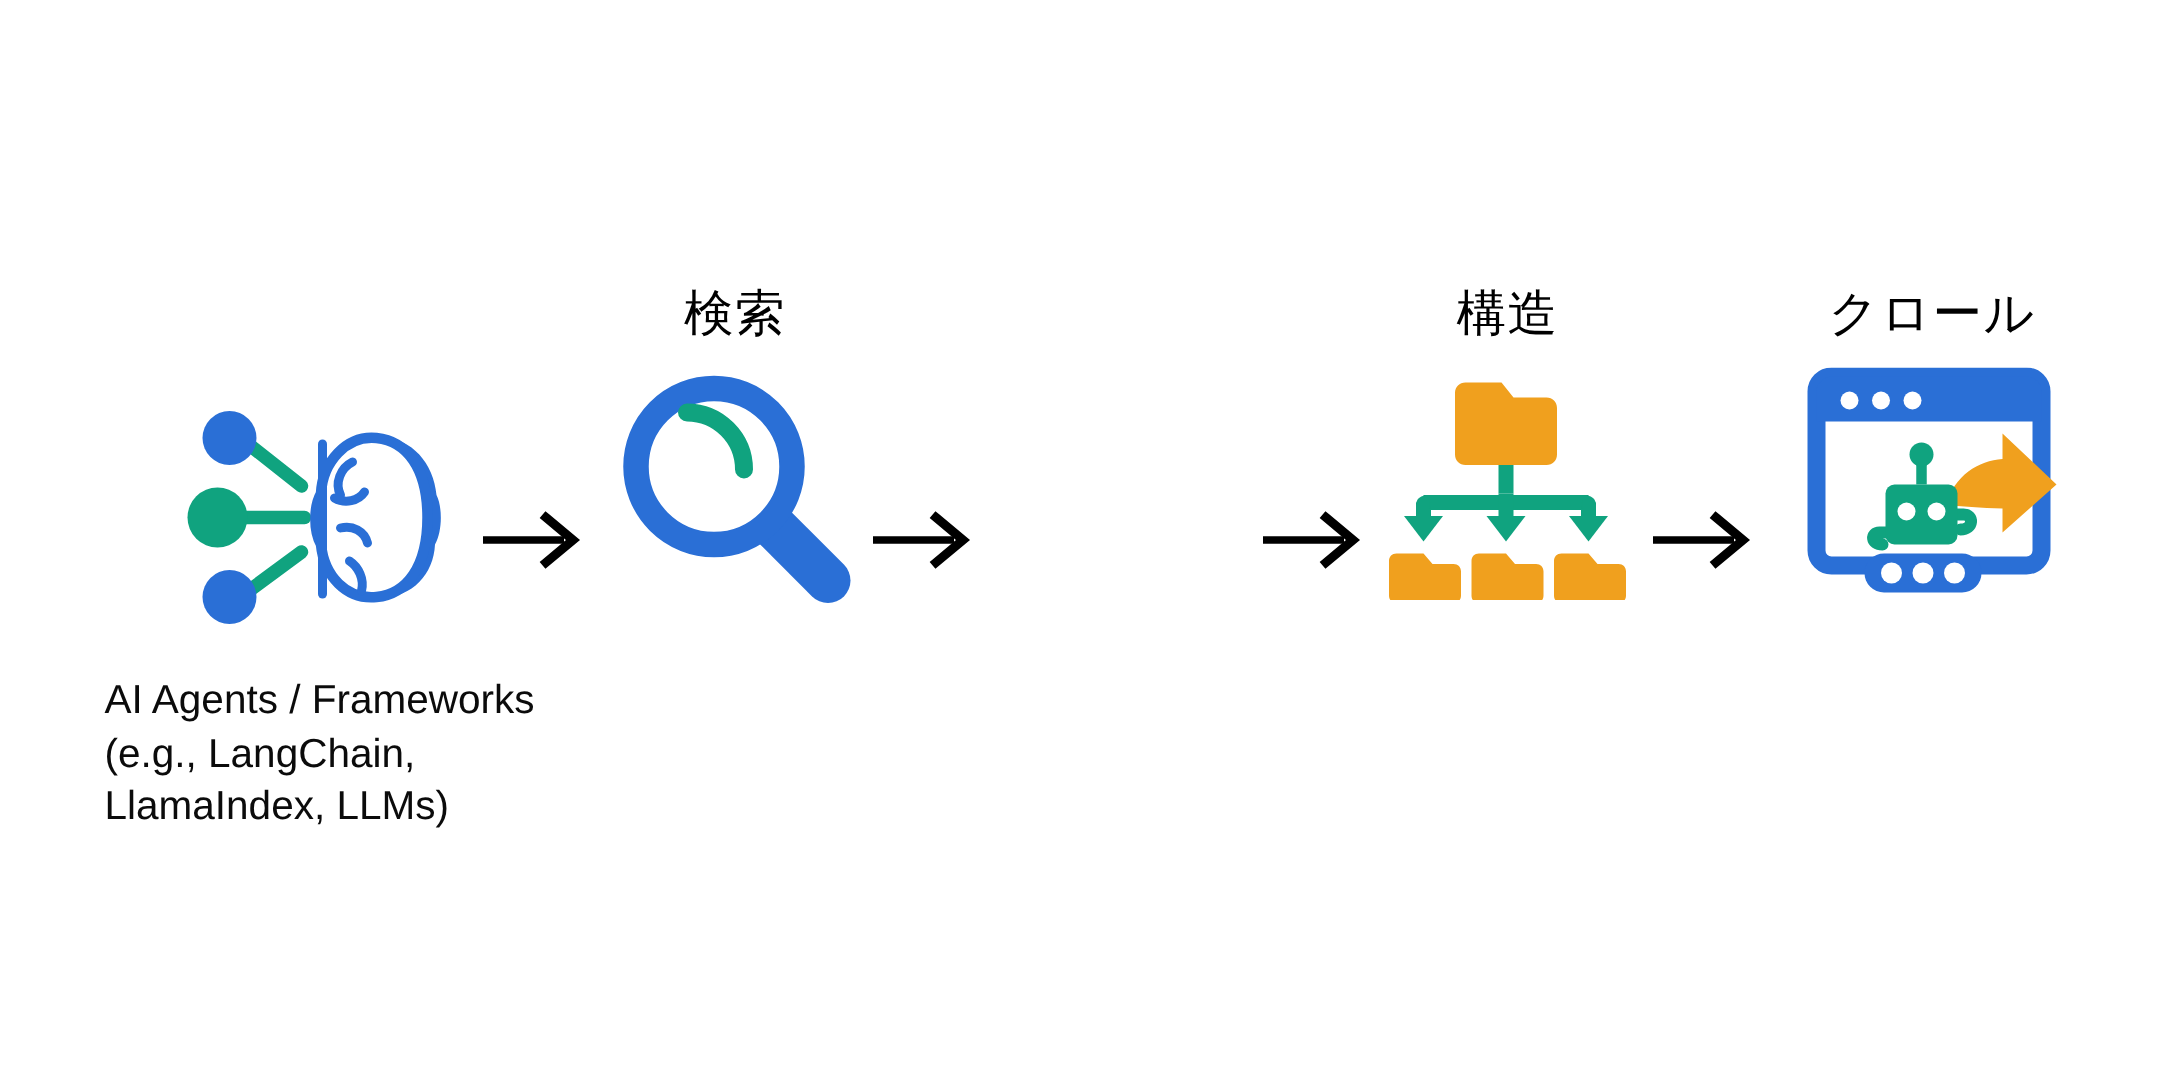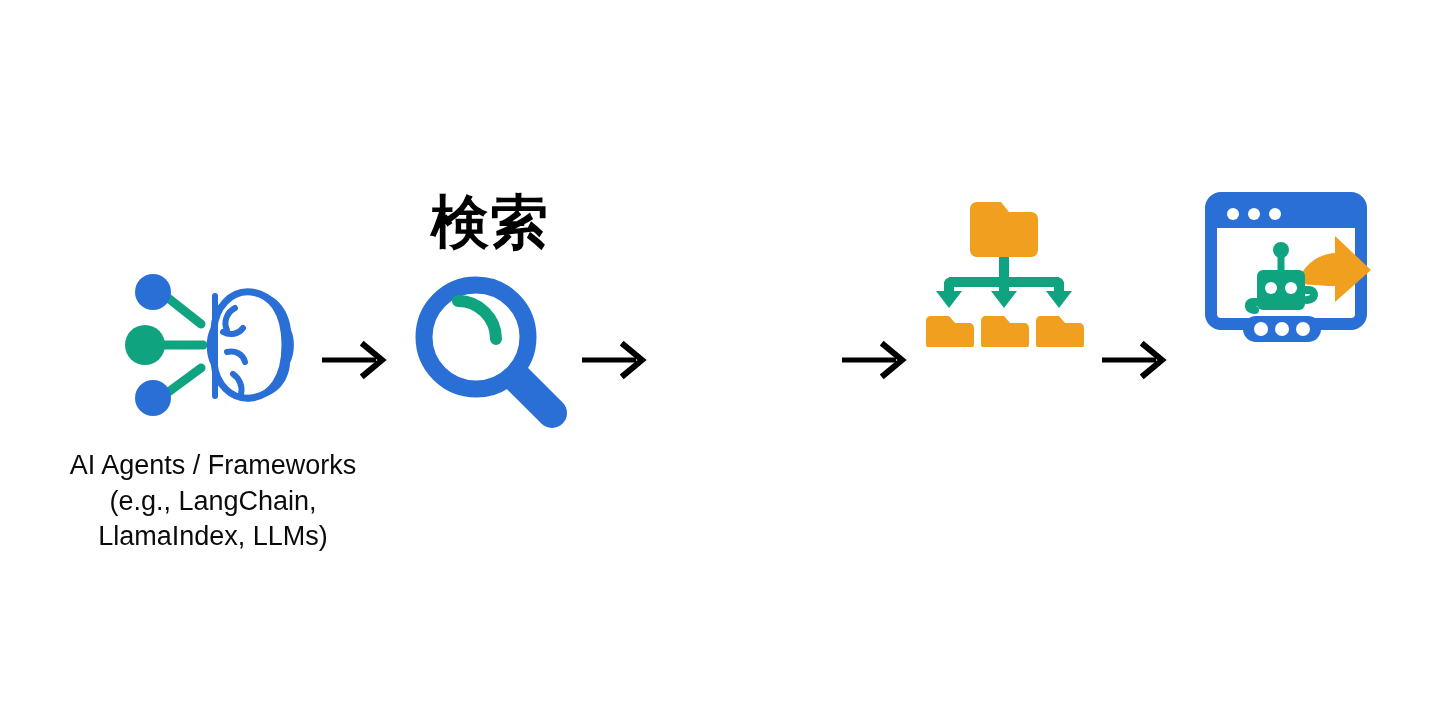--- a/index.html
+++ b/index.html
@@ -31,37 +31,36 @@
   }
 
   
   .stage {
     position: absolute;
     display: flex;
     flex-direction: column;
     align-items: center;
   }
   .stage-label {
-    font-weight: bold;
-    font-size: 58px;
+    font-weight: normal;
+    font-size: 33px;
     line-height: 1.05;
     color: #000000;
     letter-spacing: 1px;
     white-space: nowrap;
     margin-bottom: 18px;
     text-align: center;
   }
   .icon-box {
     display: block;
   }
   .caption {
     font-size: 27px;
     line-height: 1.32;
     color: #0b0b0b;
-    text-align: center;
     white-space: pre-line;
     margin-top: 22px;
     font-weight: 400;
   }
 
   
   .connector {
     position: absolute;
     width: 72px;
     height: 44px;
@@ -161,20 +160,21 @@
 
 
     <div class="connector" id="arrow-3">
       <svg width="72" height="44" viewBox="0 0 72 44" xmlns="http://www.w3.org/2000/svg">
         <line x1="2" y1="22" x2="56" y2="22" stroke="#000000" stroke-width="5"></line>
         <polyline points="44,7 62,22 44,37" fill="none" stroke="#000000" stroke-width="6" stroke-linecap="square" stroke-linejoin="miter"></polyline>
       </svg>
     </div>
 
     <div class="stage" id="stage-structure">
+      <div class="stage-label">構造</div>
       <div class="icon-box">
         <svg width="165" height="155" viewBox="0 0 165 155" xmlns="http://www.w3.org/2000/svg">
 
           <path d="M54 10 L78 10 L86 20 L108 20 C112 20 115 23 115 27 L115 58 C115 62 112 65 108 65 L54 65 C50 65 47 62 47 58 L47 17 C47 13 50 10 54 10 Z" fill="#F0A01E"></path>
 
           <g stroke="#10A37F" stroke-width="10" fill="none" stroke-linecap="butt">
 
             <line x1="81" y1="65" x2="81" y2="84"></line>
 
             <path d="M26 90 L136 90"></path>
@@ -204,20 +204,21 @@
     </div>
 
     <div class="connector" id="arrow-4">
       <svg width="72" height="44" viewBox="0 0 72 44" xmlns="http://www.w3.org/2000/svg">
         <line x1="2" y1="22" x2="56" y2="22" stroke="#000000" stroke-width="5"></line>
         <polyline points="44,7 62,22 44,37" fill="none" stroke="#000000" stroke-width="6" stroke-linecap="square" stroke-linejoin="miter"></polyline>
       </svg>
     </div>
 
     <div class="stage" id="stage-crawl">
+      <div class="stage-label">クロール</div>
       <div class="icon-box">
         <svg width="170" height="155" viewBox="0 0 170 155" xmlns="http://www.w3.org/2000/svg">
 
           <rect x="8" y="6" width="150" height="126" rx="10" ry="10" fill="#ffffff" stroke="#2A6FD6" stroke-width="12"></rect>
 
           <path d="M8 16 C8 10 13 6 19 6 L147 6 C153 6 158 10 158 16 L158 36 L8 36 Z" fill="#2A6FD6"></path>
 
           <circle cx="30" cy="22" r="6" fill="#ffffff"></circle>
           <circle cx="51" cy="22" r="6" fill="#ffffff"></circle>
           <circle cx="72" cy="22" r="6" fill="#ffffff"></circle>

